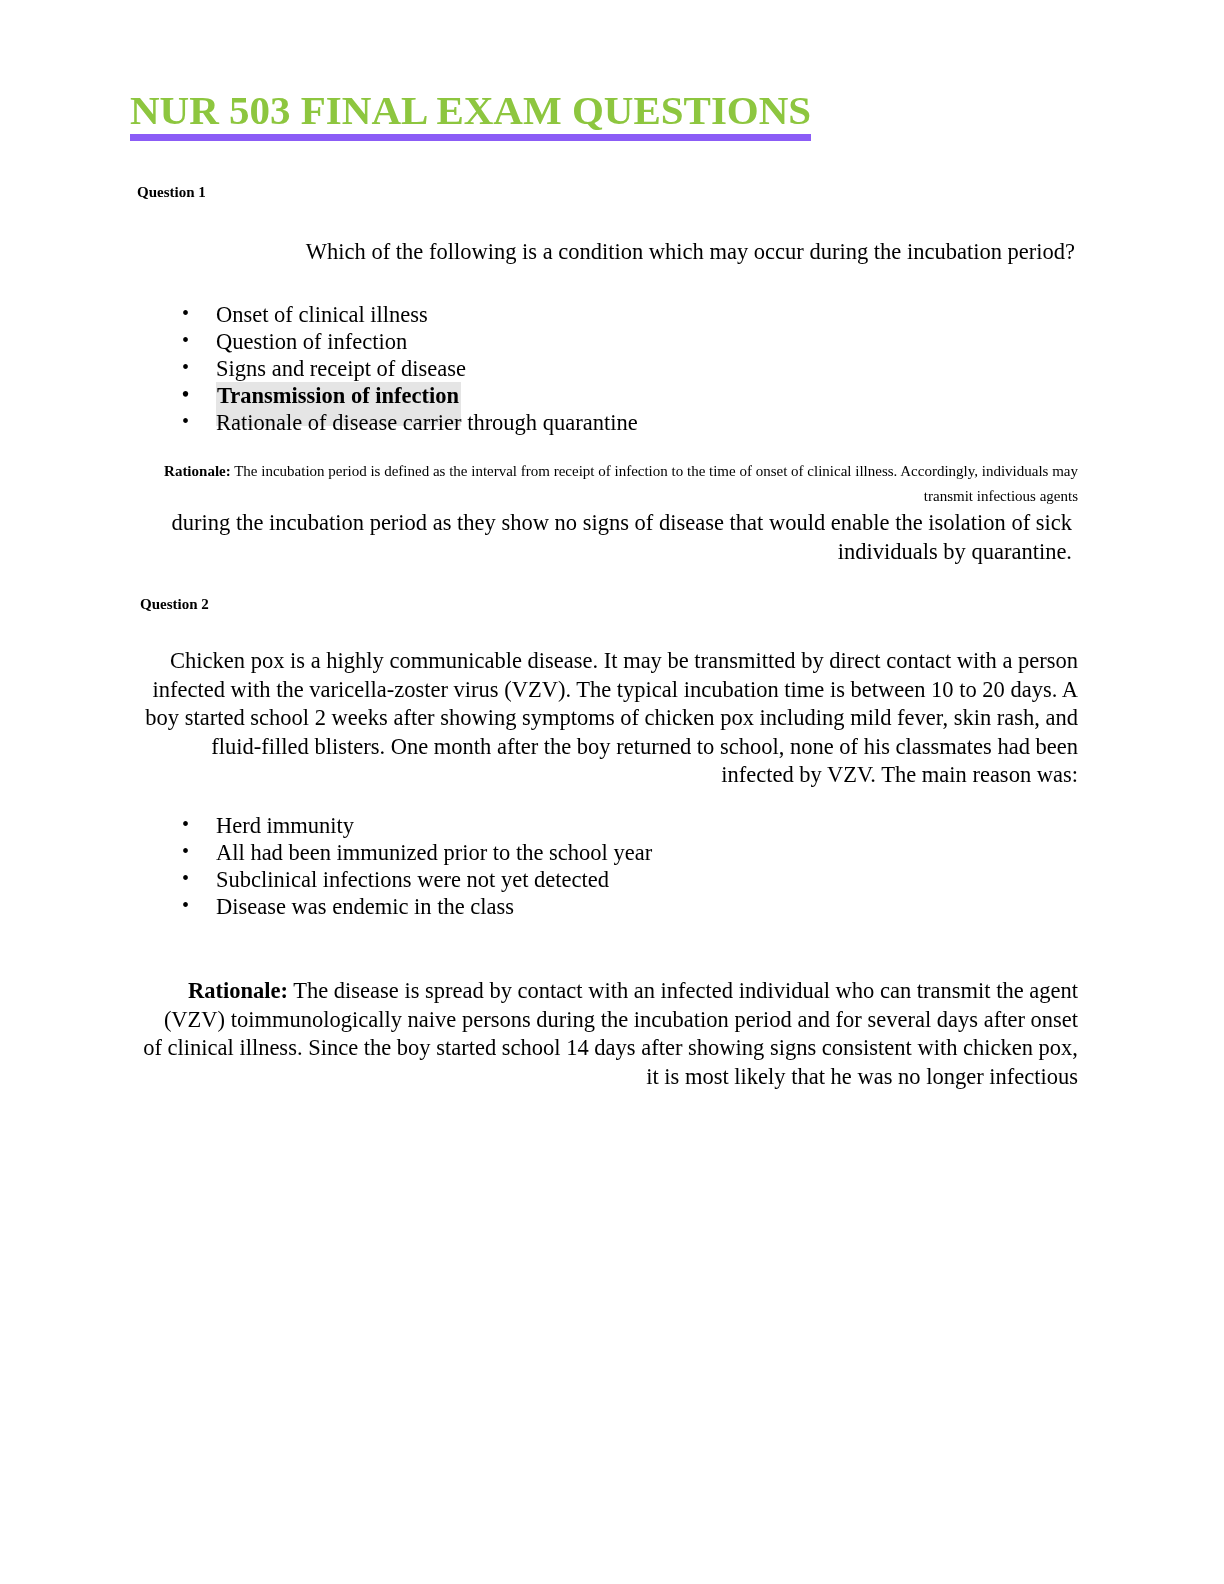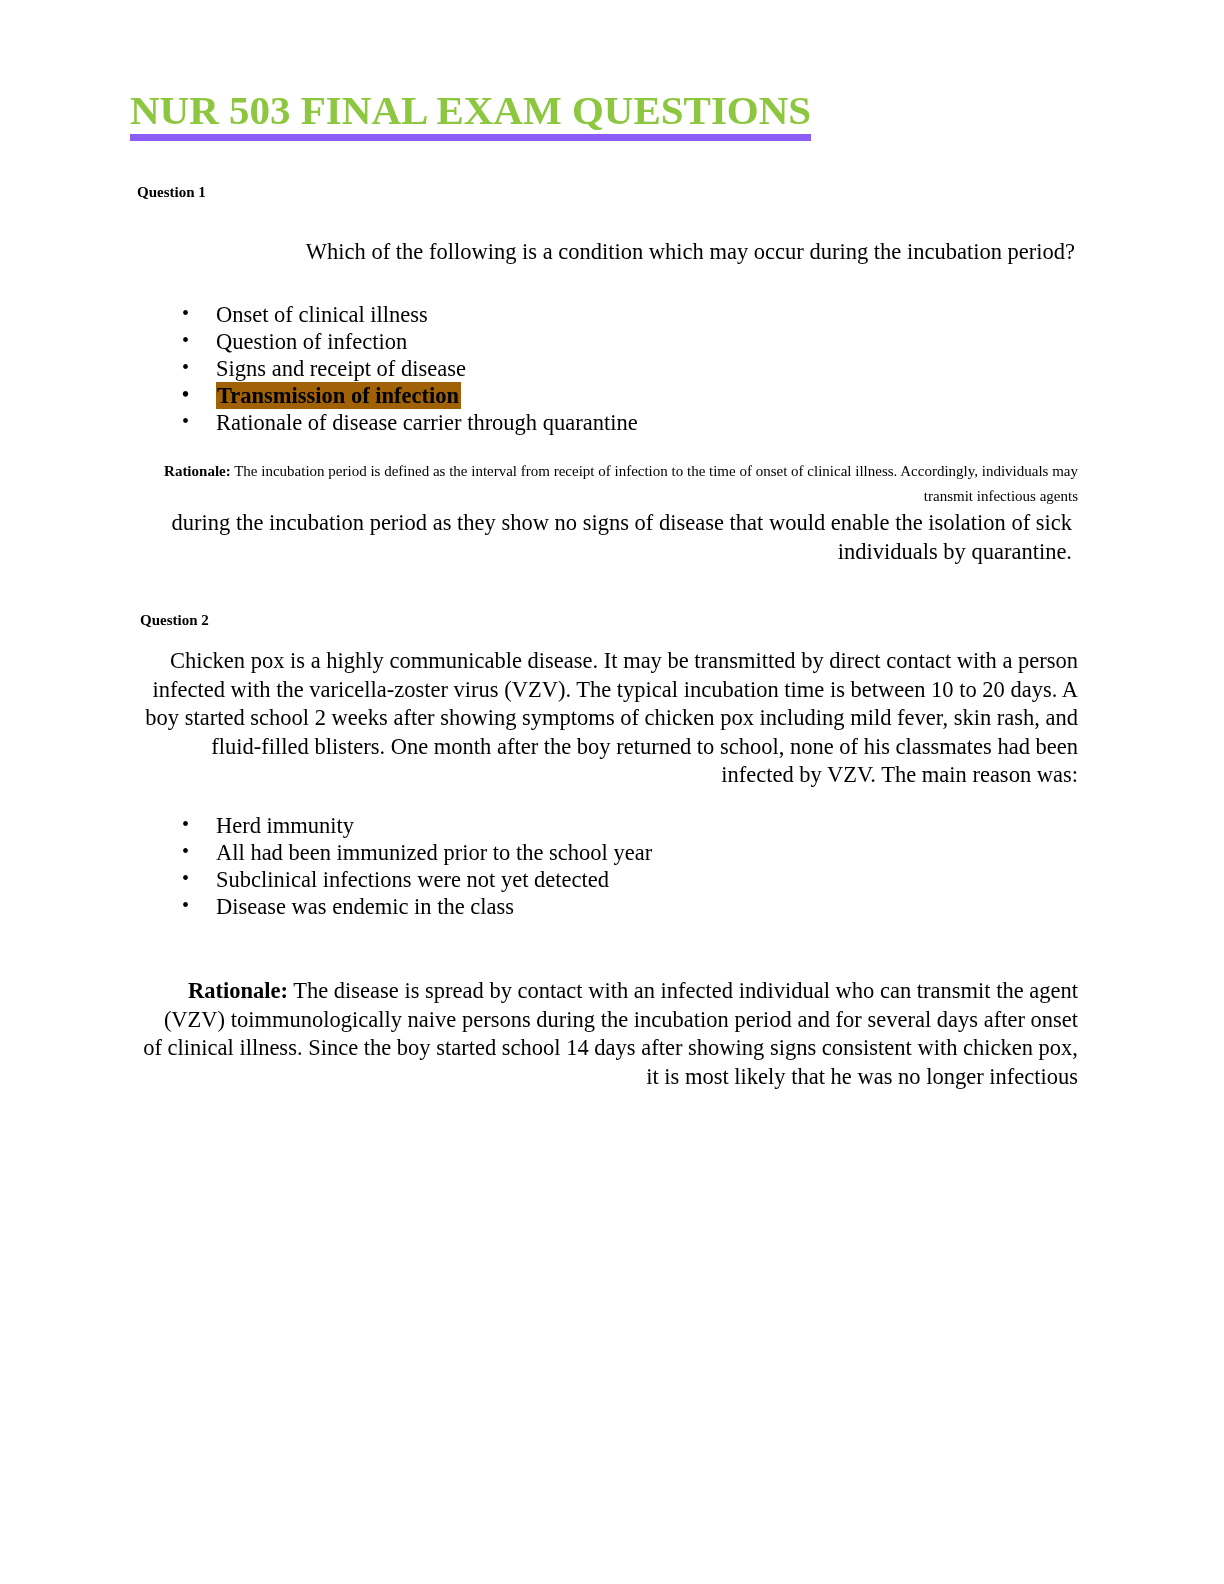--- a/index.html
+++ b/index.html
@@ -86,22 +86,22 @@
     position: absolute;
     left: 8px;
     top: -1px;
     font-size: 20px;
     line-height: 27px;
   }
   ul.options li.answer {
     font-weight: bold;
   }
   ul.options li.answer .hl {
-    background: #a16207;
-    padding: 1px 2px 1px 1px;
+    background: #e5e5e5;
+    padding: 1px 2px 18px 1px;
     box-decoration-break: clone;
   }
 </style>
 </head>
 <body>
 
 <div class="page">
 
   <h1 class="doc-title">
     <span class="u">NUR 503 FINAL EXAM QUESTIONS</span>
@@ -128,21 +128,21 @@
       <span>Rationale of disease carrier through quarantine</span>
     </li>
   </ul>
 
   <div class="body-text small" style="left:133px; top:459px; width:945px;">
     <span class="lead">Rationale:</span><span> The incubation period is defined as the interval from receipt of infection to the time of onset of clinical illness. Accordingly, individuals may transmit infectious agents</span>
   </div>
 
   <div class="body-text" style="left:142px; top:509px; width:930px;">during the incubation period as they show no signs of disease that would enable the isolation of sick individuals by quarantine.</div>
 
-  <div class="q-heading" style="left:140px; top:595px;margin-top:16px;">Question 2</div>
+  <div class="q-heading" style="left:140px; top:595px;">Question 2</div>
 
   <div class="body-text" style="left:140px; top:647px; width:938px;">Chicken pox is a highly communicable disease. It may be transmitted by direct contact with a person infected with the varicella-zoster virus (VZV). The typical incubation time is between 10 to 20 days. A boy started school 2 weeks after showing symptoms of chicken pox including mild fever, skin rash, and fluid-filled blisters. One month after the boy returned to school, none of his classmates had been infected by VZV. The main reason was:</div>
 
   <ul class="options" style="left:174px; top:812px; width:760px;">
     <li>
       <span>Herd immunity</span>
     </li>
     <li>
       <span>All had been immunized prior to the school year</span>
     </li>

